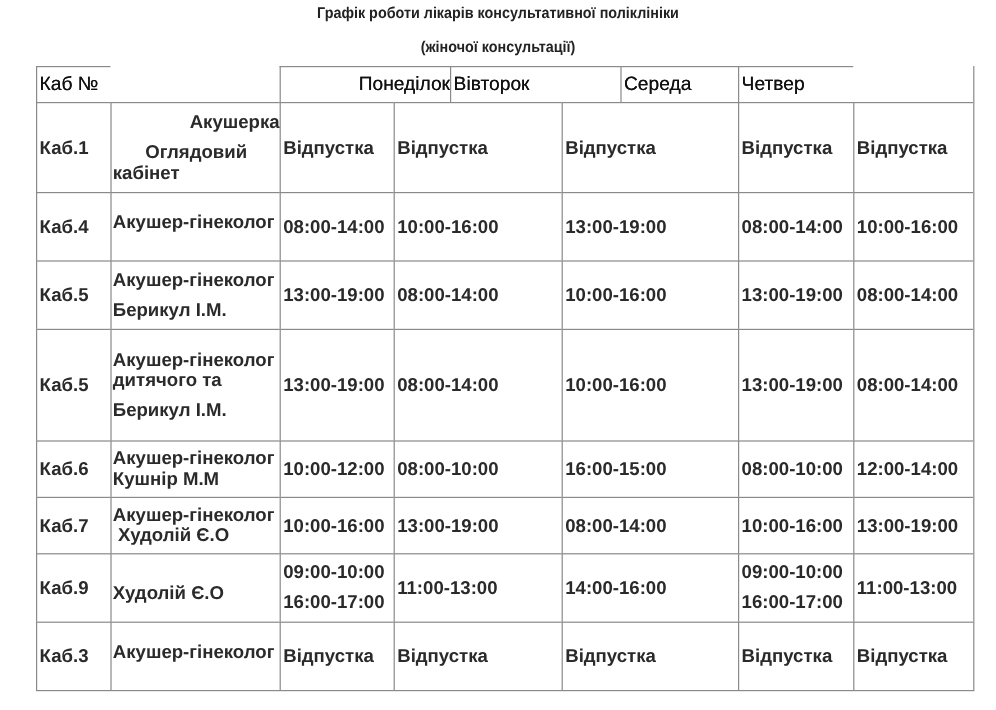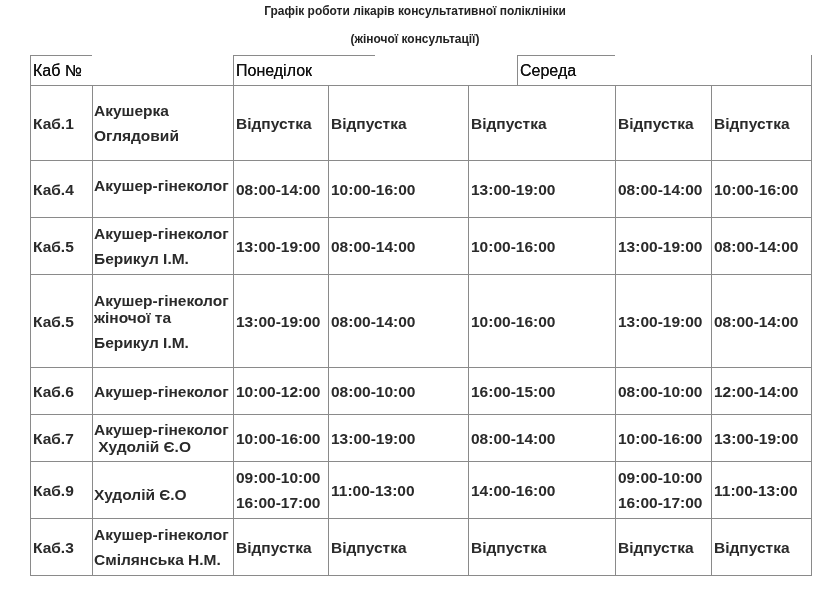--- a/index.html
+++ b/index.html
@@ -32,35 +32,42 @@
 <body>
 
 <div class="title t1">Графік роботи лікарів консультативної поліклініки</div>
 <div class="title t2">(жіночої консультації)</div>
 
 <div class="grid" id="grid">
 
   <div class="cell hdr" style="left:30px;top:55px;width:62px;height:30px;">
       <span>Каб №</span>
     </div>
-  <div class="cell hdr" style="left:233px;top:55px;width:142px;height:30px;">
+  <div class="cell hdr" style="left:233px;top:55px;width:142px;height:30px;text-align:right;">
       <span>Понеділок</span>
+    </div>
+  <div class="cell hdr" style="left:375px;top:55px;width:142px;height:30px;">
+      <span>Вівторок</span>
     </div>
   <div class="cell hdr" style="left:517px;top:55px;width:98px;height:30px;">
       <span>Середа</span>
+    </div>
+  <div class="cell hdr" style="left:615px;top:55px;width:96px;height:30px;">
+      <span>Четвер</span>
     </div>
 
   <div id="body-rows">
       <div class="cell" style="left: 30px; top: 85px; width: 62px; height: 75px;">
         <span>Каб.1</span>
       </div>
       <div class="cell" style="left: 92px; top: 85px; width: 141px; height: 75px; padding-left: 1px;">
-        <span style="white-space: pre;">Акушерка</span>
-        <div class="gap" style="height: 8px;"></div>
-        <span style="white-space: pre;">Оглядовий</span>
+        <span style="white-space: pre; text-align: right;">Акушерка</span>
+        <div class="gap" style="height: 8px;"></div>
+        <span style="white-space: pre; text-align: center;">Оглядовий</span>
+        <span style="white-space: pre;">кабінет</span>
       </div>
       <div class="cell" style="left: 233px; top: 85px; width: 95px; height: 75px;">
         <span style="white-space: pre;">Відпустка</span>
       </div>
       <div class="cell" style="left: 328px; top: 85px; width: 140px; height: 75px;">
         <span style="white-space: pre;">Відпустка</span>
       </div>
       <div class="cell" style="left: 468px; top: 85px; width: 147px; height: 75px;">
         <span style="white-space: pre;">Відпустка</span>
       </div>
@@ -113,21 +120,21 @@
         <span style="white-space: pre;">13:00-19:00</span>
       </div>
       <div class="cell" style="left: 711px; top: 217px; width: 100px; height: 57px;">
         <span style="white-space: pre;">08:00-14:00</span>
       </div>
       <div class="cell" style="left: 30px; top: 274px; width: 62px; height: 93px;">
         <span>Каб.5</span>
       </div>
       <div class="cell" style="left: 92px; top: 274px; width: 141px; height: 93px; padding-left: 1px;">
         <span style="white-space: pre;">Акушер-гінеколог</span>
-        <span style="white-space: pre;">жіночої та</span>
+        <span style="white-space: pre;">дитячого та</span>
         <div class="gap" style="height: 8px;"></div>
         <span style="white-space: pre;">Берикул І.М.</span>
       </div>
       <div class="cell" style="left: 233px; top: 274px; width: 95px; height: 93px;">
         <span style="white-space: pre;">13:00-19:00</span>
       </div>
       <div class="cell" style="left: 328px; top: 274px; width: 140px; height: 93px;">
         <span style="white-space: pre;">08:00-14:00</span>
       </div>
       <div class="cell" style="left: 468px; top: 274px; width: 147px; height: 93px;">
@@ -137,20 +144,21 @@
         <span style="white-space: pre;">13:00-19:00</span>
       </div>
       <div class="cell" style="left: 711px; top: 274px; width: 100px; height: 93px;">
         <span style="white-space: pre;">08:00-14:00</span>
       </div>
       <div class="cell" style="left: 30px; top: 367px; width: 62px; height: 47px;">
         <span>Каб.6</span>
       </div>
       <div class="cell" style="left: 92px; top: 367px; width: 141px; height: 47px; padding-left: 1px;">
         <span style="white-space: pre;">Акушер-гінеколог</span>
+        <span style="white-space: pre;">Кушнір М.М</span>
       </div>
       <div class="cell" style="left: 233px; top: 367px; width: 95px; height: 47px;">
         <span style="white-space: pre;">10:00-12:00</span>
       </div>
       <div class="cell" style="left: 328px; top: 367px; width: 140px; height: 47px;">
         <span style="white-space: pre;">08:00-10:00</span>
       </div>
       <div class="cell" style="left: 468px; top: 367px; width: 147px; height: 47px;">
         <span style="white-space: pre;">16:00-15:00</span>
       </div>
@@ -207,21 +215,20 @@
       </div>
       <div class="cell" style="left: 711px; top: 461px; width: 100px; height: 57px;">
         <span style="white-space: pre;">11:00-13:00</span>
       </div>
       <div class="cell" style="left: 30px; top: 518px; width: 62px; height: 57px;">
         <span>Каб.3</span>
       </div>
       <div class="cell" style="left: 92px; top: 518px; width: 141px; height: 57px; padding-left: 1px;">
         <span style="white-space: pre;">Акушер-гінеколог</span>
         <div class="gap" style="height: 8px;"></div>
-        <span style="white-space: pre;">Смілянська Н.М.</span>
       </div>
       <div class="cell" style="left: 233px; top: 518px; width: 95px; height: 57px;">
         <span style="white-space: pre;">Відпустка</span>
       </div>
       <div class="cell" style="left: 328px; top: 518px; width: 140px; height: 57px;">
         <span style="white-space: pre;">Відпустка</span>
       </div>
       <div class="cell" style="left: 468px; top: 518px; width: 147px; height: 57px;">
         <span style="white-space: pre;">Відпустка</span>
       </div>

